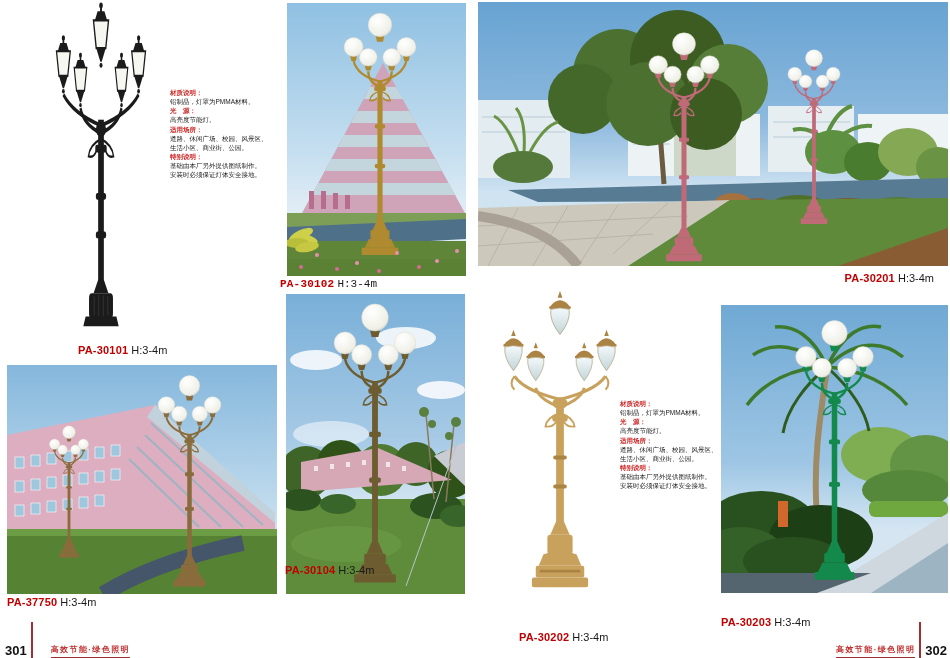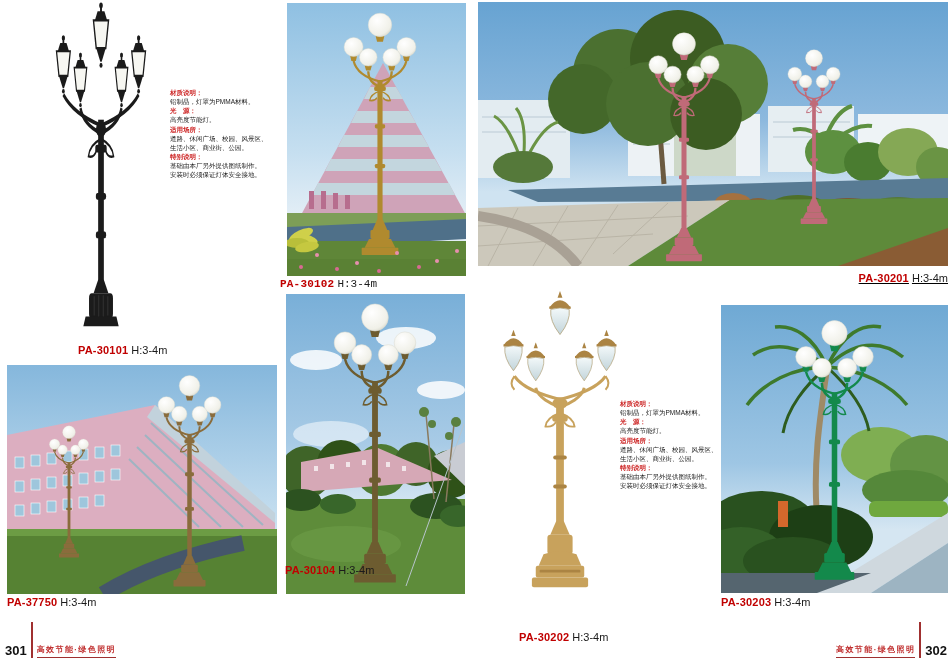--- a/index.html
+++ b/index.html
@@ -29,21 +29,21 @@
   .plabel .code{color:#c00000;font-weight:bold;letter-spacing:.2px;}
   .plabel .hh{color:#1a1a1a;font-weight:normal;margin-left:3px;}
   
   .spec{position:absolute;width:112px;font-size:6.5px;line-height:9.15px;color:#1a1a1a;white-space:nowrap;}
   .spec .sl{color:#cc2222;font-weight:bold;}
   
   .foot{position:absolute;top:622px;display:flex;align-items:flex-end;}
   .foot .pgno{font-size:13px;font-weight:bold;color:#111;line-height:14px;}
   .foot .vline{width:2px;height:36px;background:#a03030;margin:0 4px;}
   .foot .slg{font-size:8px;font-weight:bold;color:#c03030;letter-spacing:1.4px;
-             border-bottom:1.5px solid #a03030;padding-bottom:2px;margin-top:3px;white-space:nowrap;}
+             border-bottom:1.5px solid #a03030;padding-bottom:2px;margin-top:3px;white-space:nowrap;margin-left:14px;}
   #footL{left:5px;}
   #footR{right:3px;}
   .defs-hidden{position:absolute;width:0;height:0;overflow:hidden;}
 </style>
 </head>
 <body>
 
 <svg class="defs-hidden" aria-hidden="true">
   <defs>
     <radialGradient id="gGlobe" cx="38%" cy="32%" r="75%">
@@ -311,21 +311,21 @@
             <line x1="0" y1="244" x2="175" y2="232"></line>
         </g>
         <path d="M0,214 Q70,224 100,264" stroke="#a9a195" stroke-width="10" fill="none"></path>
       </g>
       <polygon points="150,264 252,198 470,196 470,264" fill="#5e8a3a"></polygon>
       <polygon points="360,264 470,226 470,264" fill="#8a5c34"></polygon>
       <use href="#globe5" x="304" y="44" width="64" height="180" style="--pole:#c06a78"></use>
       <use href="#globe5" x="163" y="26" width="86" height="236" style="--pole:#c06a78"></use>
     </svg>
   </div>
-  <div class="plabel" style="right:2px;top:272px;text-decoration:underline;">
+  <div class="plabel" style="right:16px;top:272px;">
     <span class="code">PA-30201</span><span class="hh">H:3-4m</span>
   </div>
 
   <div id="photo30103" class="photo">
     <svg class="scene" viewBox="0 0 270 229" preserveAspectRatio="none">
       <polygon points="0,70 148,40 268,150 268,164 0,164" fill="#dcaec0"></polygon>
       <polygon points="148,40 268,148 268,158 140,52" fill="#c2d2dc"></polygon>
       <g stroke="#9fb4c2" stroke-width="2">
         <line x1="144" y1="58" x2="256" y2="160"></line>
           <line x1="138" y1="70" x2="236" y2="162"></line>
@@ -466,21 +466,21 @@
         <ellipse cx="72" cy="256" rx="50" ry="24" fill="#29511f"></ellipse>
       </g>
       <rect x="148" y="196" width="79" height="16" rx="6" fill="#6fa83e"></rect>
       <rect x="57" y="196" width="10" height="26" fill="#d4682c"></rect>
       <polygon points="96,288 227,208 227,238 150,288" fill="#cfd8de"></polygon>
       <polygon points="150,288 227,238 227,288" fill="#9db4c2"></polygon>
       <polygon points="0,268 150,268 96,288 0,288" fill="#55656f"></polygon>
       <use href="#globe5" x="66" y="10" width="95" height="268" style="--pole:#13894b"></use>
     </svg>
   </div>
-  <div class="plabel" style="left:721px;top:596px;text-align:right;">
+  <div class="plabel" style="left:721px;top:616px;text-align:right;">
     <span class="code">PA-30203</span><span class="hh">H:3-4m</span>
   </div>
 
   <div id="footL" class="foot">
     <span class="pgno">301</span>
     <span class="vline"></span>
     <span class="slg">高效节能·绿色照明</span>
   </div>
   <div id="footR" class="foot">
     <span class="slg">高效节能·绿色照明</span>

